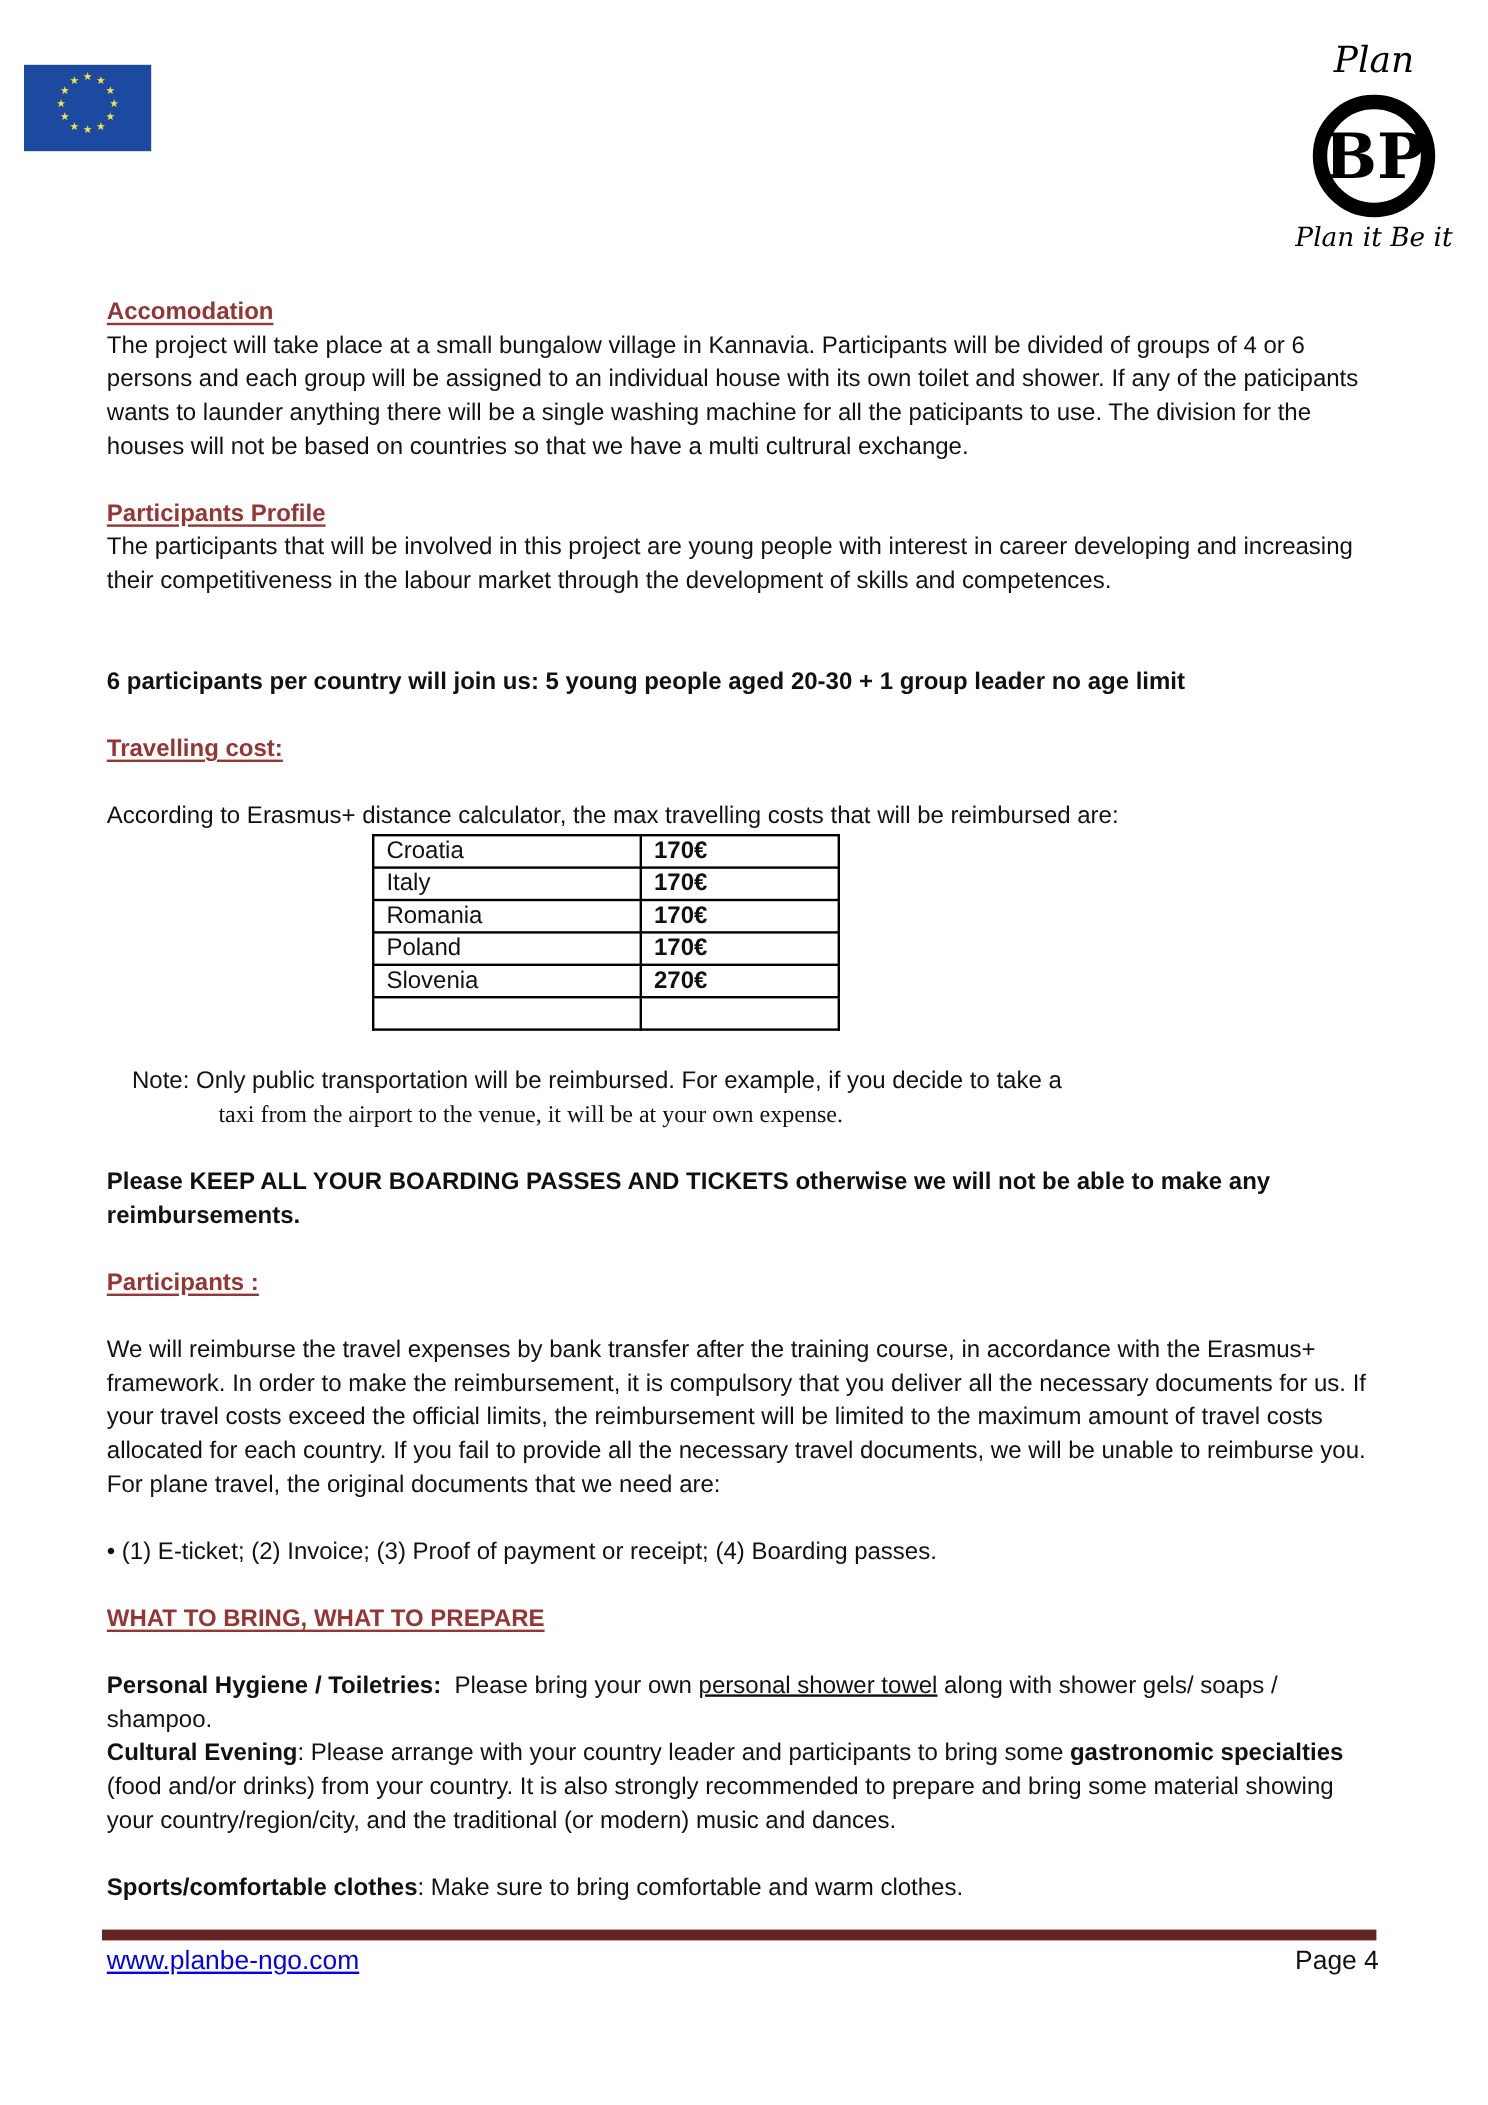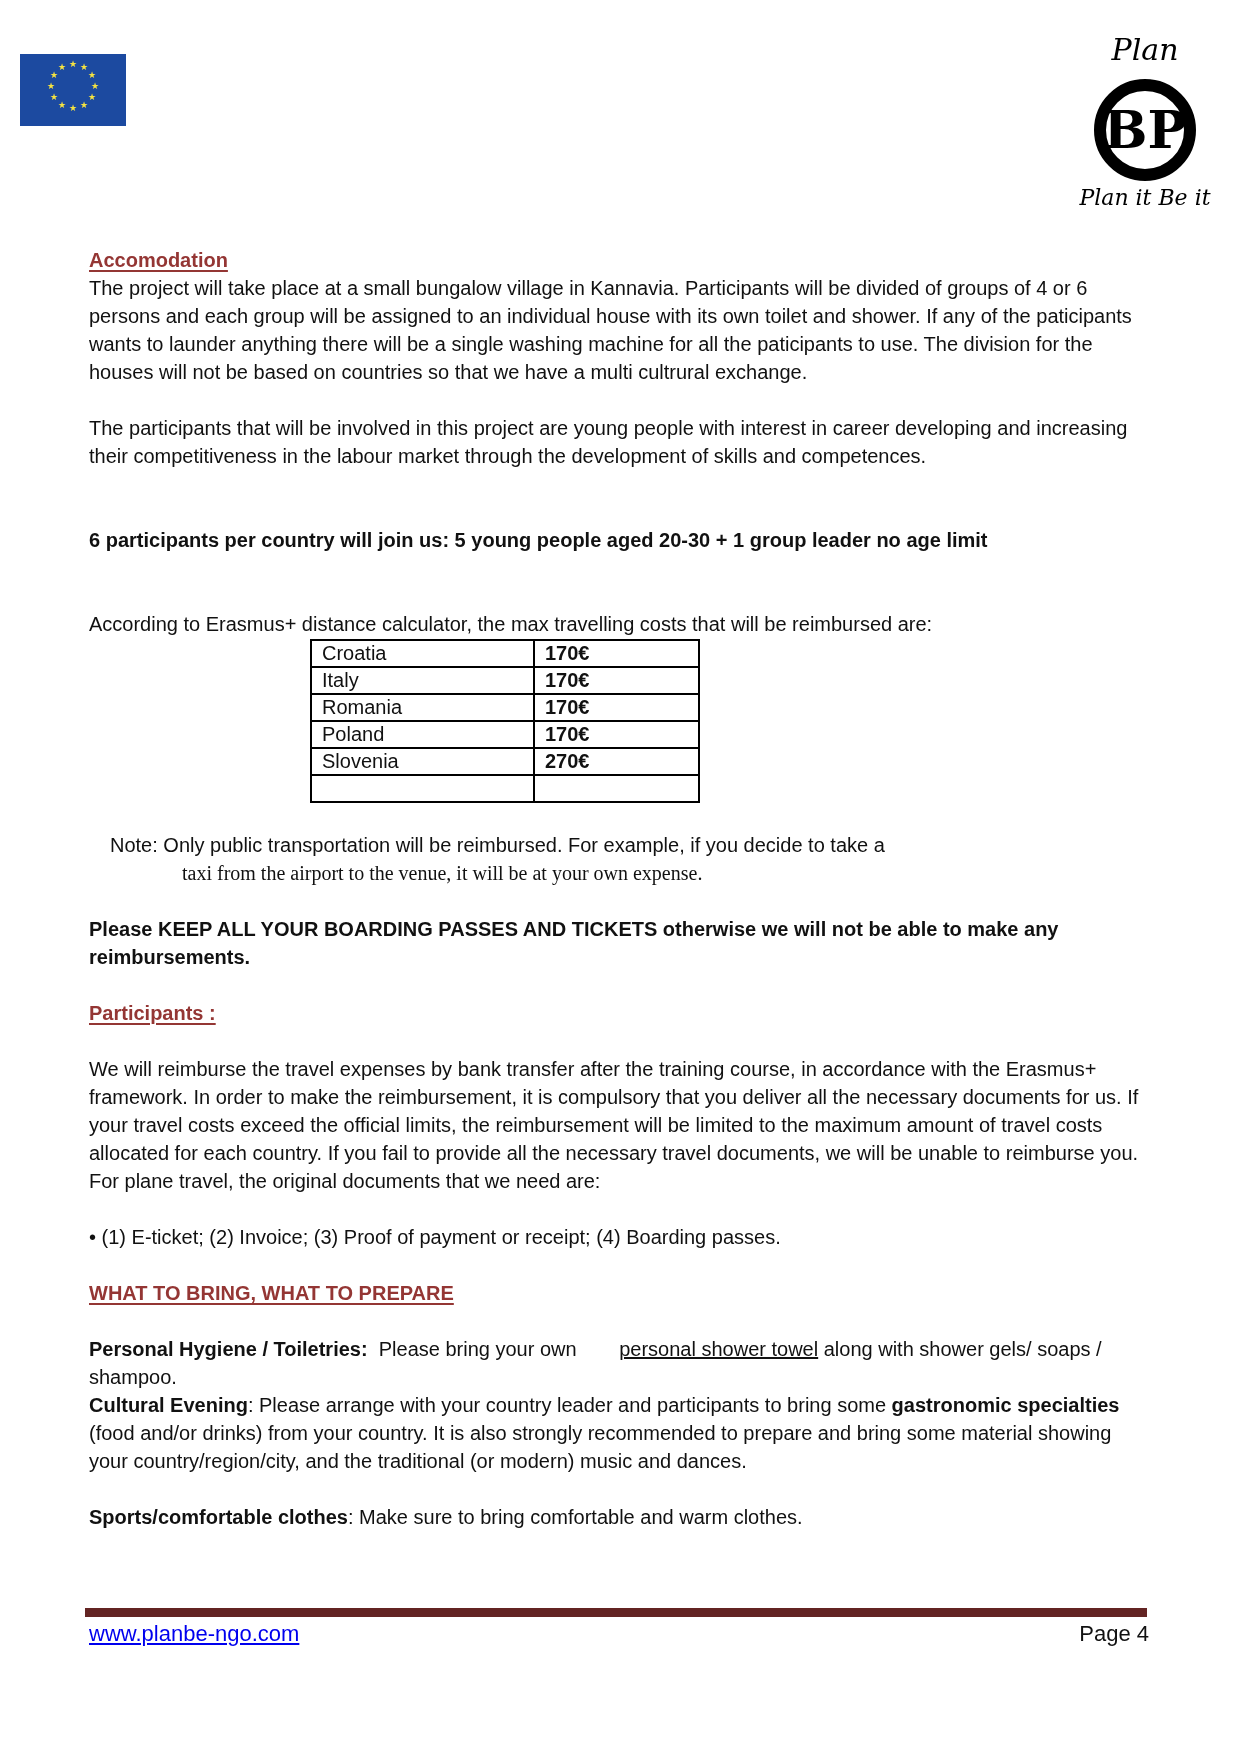--- a/index.html
+++ b/index.html
@@ -11,21 +11,21 @@
   .eu-flag svg { position: absolute; left: 0; top: 0; }
   .erasmus-word { font-family: "Liberation Sans", sans-serif; font-size: 50px; color: #1e4d9b;
                   margin-left: 14px; margin-top: 12px; letter-spacing: 0px; }
   .planb-logo { position: absolute; left: 1070px; top: 30px; width: 150px; height: 195px; }
   .content { position: absolute; left: 89px; top: 246px; width: 1060px;
              font-size: 20px; line-height: 28px; }
   p { margin: 0; }
   .heading { color: #943634; font-weight: bold; text-decoration: underline;
              text-underline-offset: 3px; display: inline-block; }
   .bold { font-weight: bold; }
-  .u { text-decoration: underline; margin-left: 37px; }
+  .u { text-decoration: underline; }
   .gap28 { height: 28px; }
   .gap56 { height: 56px; }
   table.costs { border-collapse: collapse; margin-left: 221px; margin-top: 1px; }
   table.costs td { border: 2px solid #000; height: 25px; padding: 0 10px; font-size: 20px;
                    line-height: 25px; vertical-align: middle; }
   table.costs td.c1 { width: 201px; }
   table.costs td.c2 { width: 143px; font-weight: bold; }
   .note1 { padding-left: 21px; }
   .note2 { padding-left: 93px; font-family: Liberation Serif, serif; }
   .footer-bar { position: absolute; left: 85px; top: 1608px; width: 1062px; height: 9px; background: #632423; }
@@ -67,25 +67,27 @@
       <text x="75" y="175" font-family="DejaVu Serif, serif" font-style="italic" font-size="22" text-anchor="middle" fill="#000">Plan it Be it</text>
     </svg>
   </div>
 
   <div class="content">
 
     <p><span class="heading"> Accomodation</span></p>
     <p>The project will take place at a small bungalow  village in Kannavia. Participants will be divided of groups of  4 or 6 persons and each group will be assigned to an individual house with its own toilet and shower. If any of the paticipants wants to launder anything there will be a single washing machine for all the paticipants to use. The division for the houses will not be based on countries so that we have a multi cultrural exchange.</p>
     <div class="gap28"></div>
 
+    <p><span class="heading">Participants Profile</span></p>
     <p>The participants that will be involved in this project are young people with interest in career developing and increasing their competitiveness in the labour market through the development of skills and competences.</p>
     <div class="gap56"></div>
     <p class="bold">6 participants per country will join us: 5 young people aged 20-30 + 1 group leader no age limit</p>
     <div class="gap28"></div>
 
+    <p><span class="heading">Travelling cost:</span></p>
     <div class="gap28"></div>
     <p>According to Erasmus+ distance calculator, the max travelling costs that will be reimbursed are:</p>
     <table class="costs">
       <tbody>
         <tr>
           <td class="c1">Croatia</td>
           <td class="c2">170€</td>
         </tr>
         <tr>
           <td class="c1">Italy</td>

